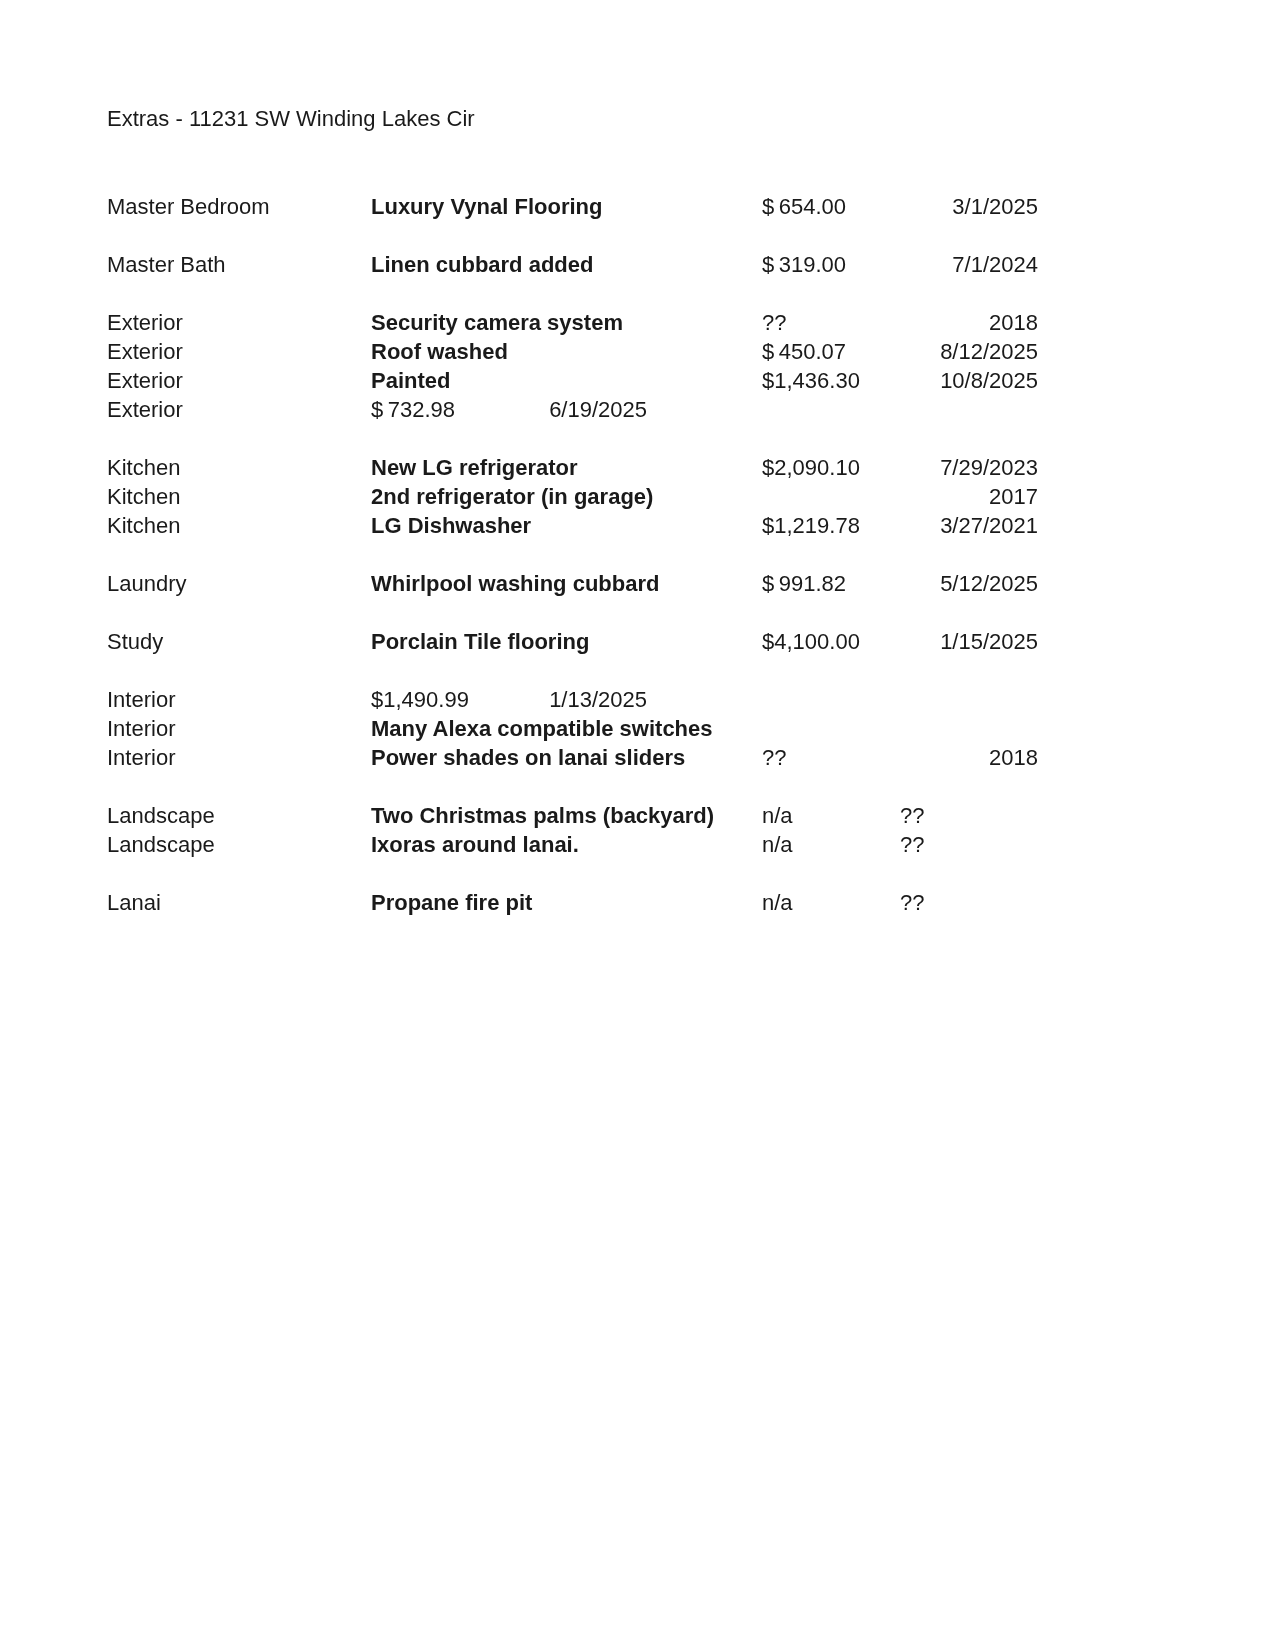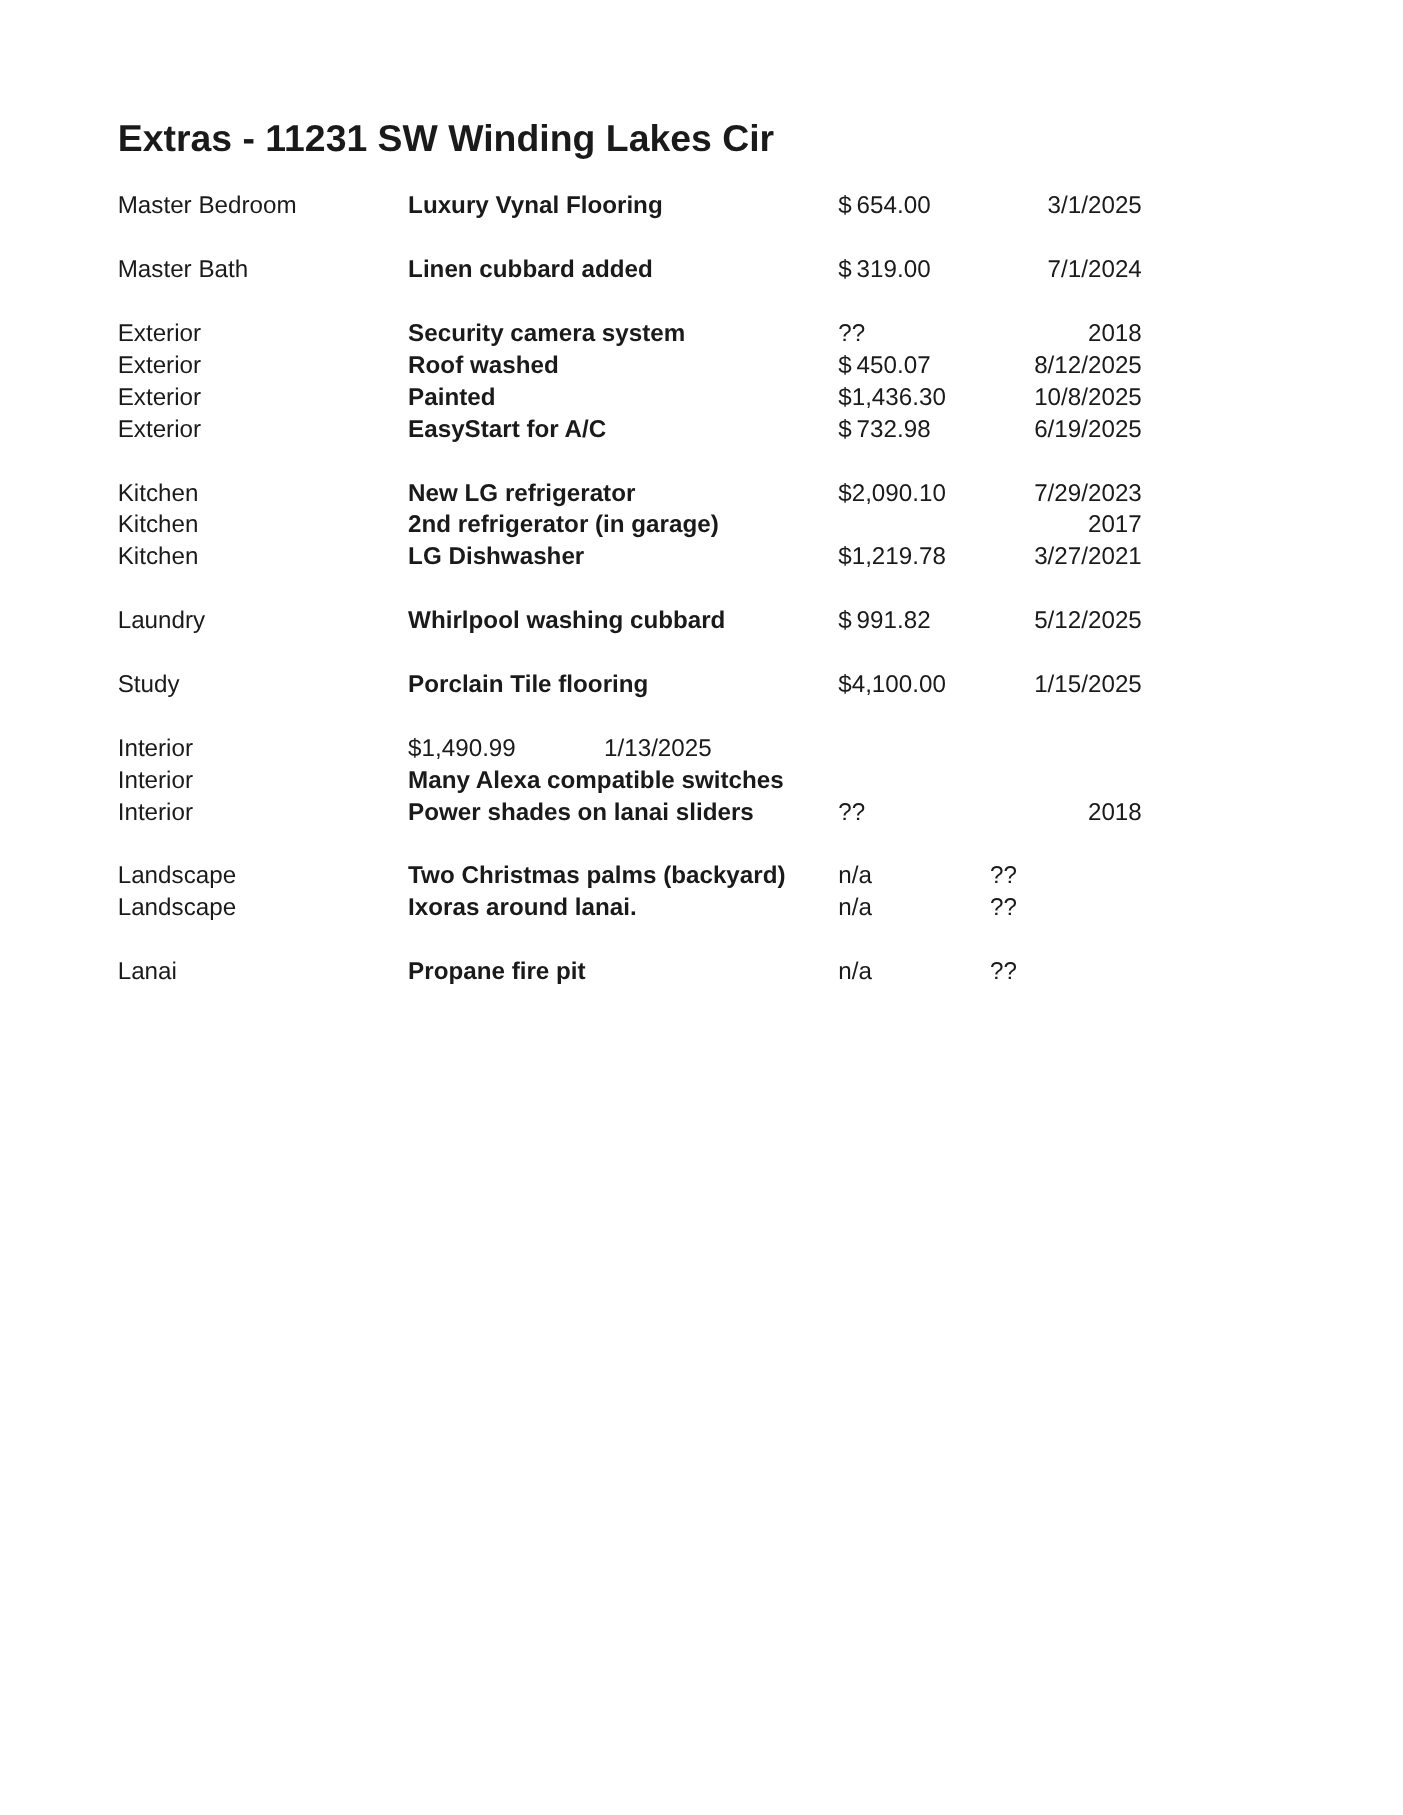--- a/index.html
+++ b/index.html
@@ -13,30 +13,30 @@
     height: 1650px;
     background: #ffffff;
     color: #1a1a1a;
     font-family: "Liberation Sans", sans-serif;
     overflow: hidden;
   }
   .doc-title {
     position: absolute;
     left: 107px;
     top: 106px;
-    font-size: 34px;
+    font-size: 22px;
     line-height: 1.2;
-    font-weight: bold;
+    font-weight: normal;
     white-space: nowrap;
     text-align: center;
   }
   .rows {
     position: absolute;
     left: 107px;
-    top: 172px;
+    top: 192px;
   }
   .group {
     margin-bottom: 29px;
   }
   .row {
     display: flex;
     height: 29px;
     line-height: 29px;
     font-size: 22px;
     white-space: nowrap;
@@ -109,21 +109,20 @@
           <div class="c-item">Painted</div>
           <div class="c-cost">
             <div class="cost-sym">$</div>
             <div class="cost-amt">1,436.30</div>
           </div>
           <div class="c-spacer"></div>
           <div class="c-date align-right">10/8/2025</div>
         </div>
         <div class="row">
           <div class="c-room">Exterior</div>
-          <div class="c-item">EasyStart for A/C</div>
           <div class="c-cost">
             <div class="cost-sym">$</div>
             <div class="cost-amt">732.98</div>
           </div>
           <div class="c-spacer"></div>
           <div class="c-date align-right">6/19/2025</div>
         </div>
       </div>
       <div class="group">
         <div class="row">

